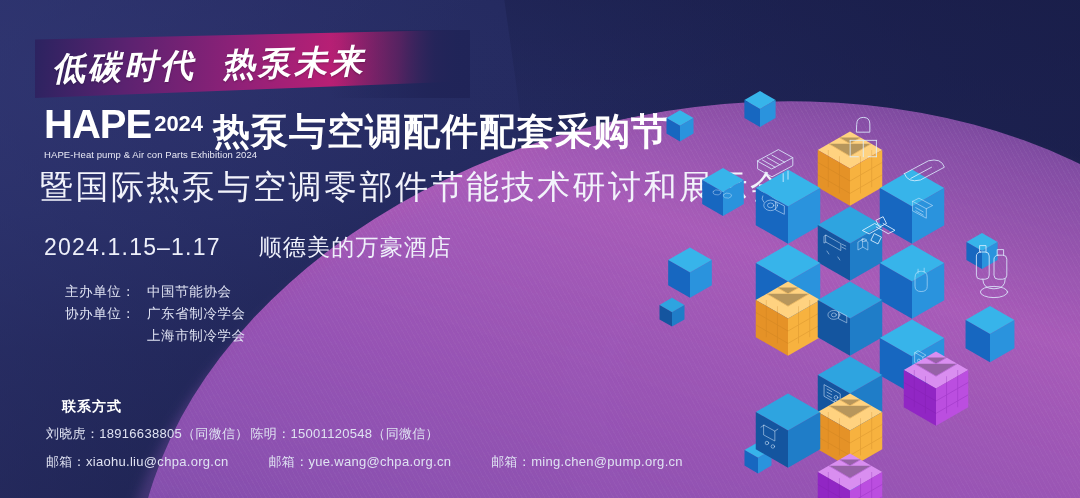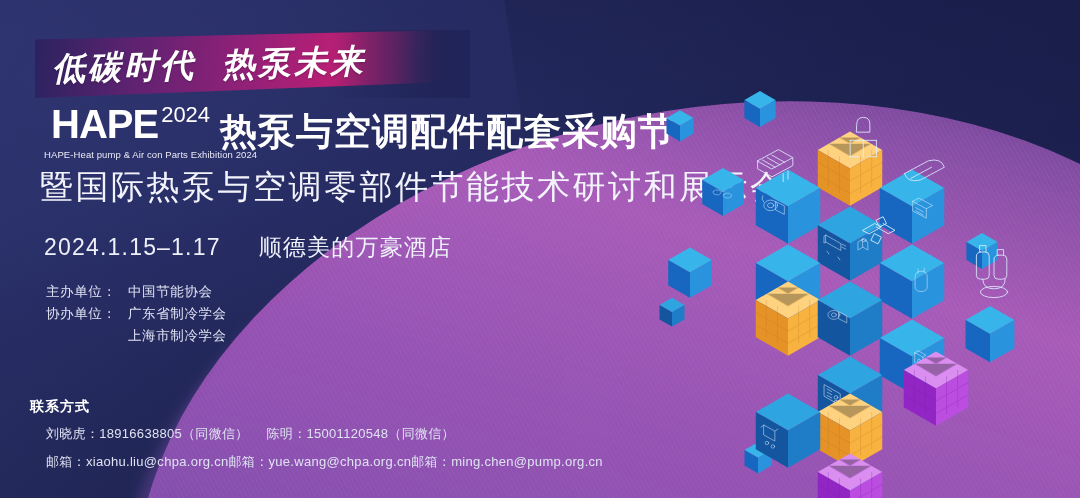--- a/index.html
+++ b/index.html
@@ -98,28 +98,28 @@
     text-shadow:0 1px 2px rgba(0,0,0,.25);
     white-space:nowrap;
   }
 
   
   .title-row{
     position:absolute;left:44px;top:104px;
     display:flex;align-items:flex-end;gap:10px;
   }
   .hape-block{position:relative;padding-bottom:16px;}
-  .hape-line{display:flex;align-items:flex-start;margin-left:7px;}
+  .hape-line{display:flex;align-items:center;}
   .hape{
     color:#fff;font-weight:bold;font-size:40px;letter-spacing:-1px;
     font-family:"Liberation Sans","DejaVu Sans",sans-serif;
     line-height:1;
   }
   .hape-year{
-    color:#fff;font-weight:normal;font-size:22px;letter-spacing:0px;margin-left:3px;
+    color:#fff;font-weight:bold;font-size:22px;letter-spacing:0px;margin-left:3px;
     line-height:1;
   }
   .hape-en{
     position:absolute;left:0;bottom:0;
     color:#e9e9f5;font-size:9.5px;letter-spacing:.1px;white-space:nowrap;margin-top:36px;
   }
   .title-cn{
     color:#ffffff;font-weight:bold;font-size:37px;letter-spacing:1px;
     line-height:1;margin-bottom:10px;white-space:nowrap;
     font-family:"DejaVu Sans","Liberation Sans",sans-serif;
@@ -134,37 +134,37 @@
     position:absolute;left:44px;top:232px;
     color:#eef0fa;font-size:23px;letter-spacing:1.2px;white-space:nowrap;
   }
 
   
   .org{
     position:absolute;left:46px;top:281px;
     color:#dfe2f2;font-size:13.5px;line-height:22px;letter-spacing:.6px;
   }
   .org-row{display:flex;}
-  .org-label{width:82px;flex:0 0 82px;}
+  .org-label{width:82px;flex:0 0 82px;margin-left:19px;}
   .org-val{white-space:nowrap;text-align:center;}
 
   
   .contact-title{
-    position:absolute;left:30px;top:398px;
+    position:absolute;left:62px;top:398px;
     color:#ffffff;font-size:14px;font-weight:bold;letter-spacing:1px;
   }
   .contact-phones{
     position:absolute;left:46px;top:425px;
     color:#dfe2f2;font-size:13px;letter-spacing:.3px;white-space:nowrap;
-    display:flex;gap:18px;text-align:right;
+    display:flex;gap:2px;text-align:right;
   }
   .contact-mails{
     position:absolute;left:46px;top:453px;
     color:#dfe2f2;font-size:13px;letter-spacing:.3px;white-space:nowrap;
-    display:flex;
+    display:flex;gap:40px;
   }
 
   
   .cube-art{position:absolute;left:660px;top:120px;width:400px;height:380px;}
   .cube-art svg{display:block;width:100%;height:100%;overflow:visible;}
 </style>
 </head>
 <body>
 
 <div class="poster">

